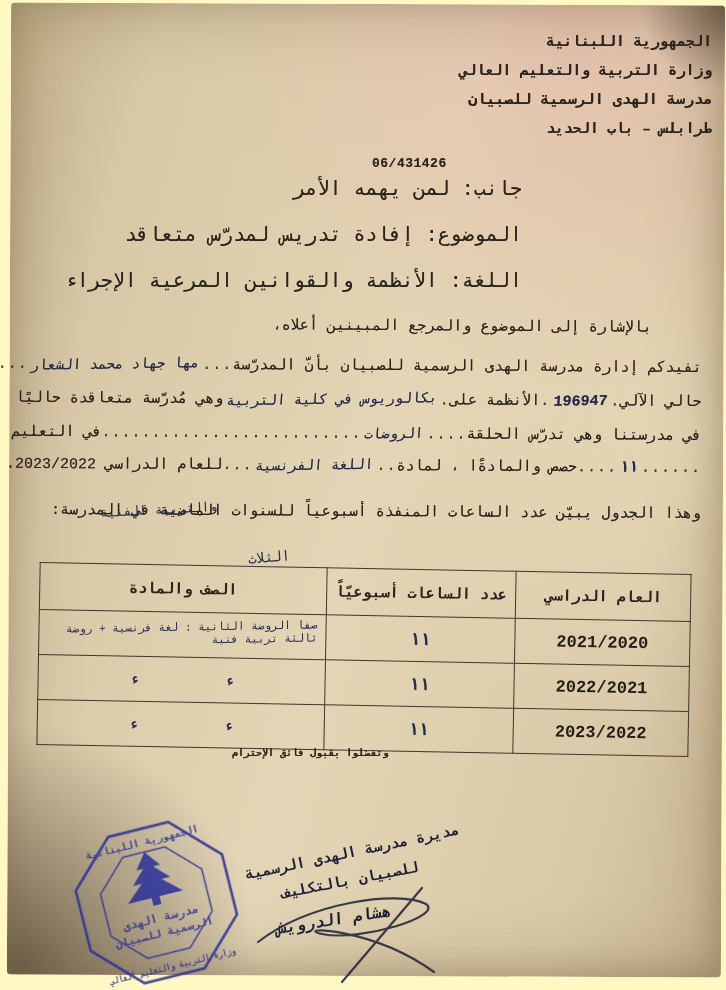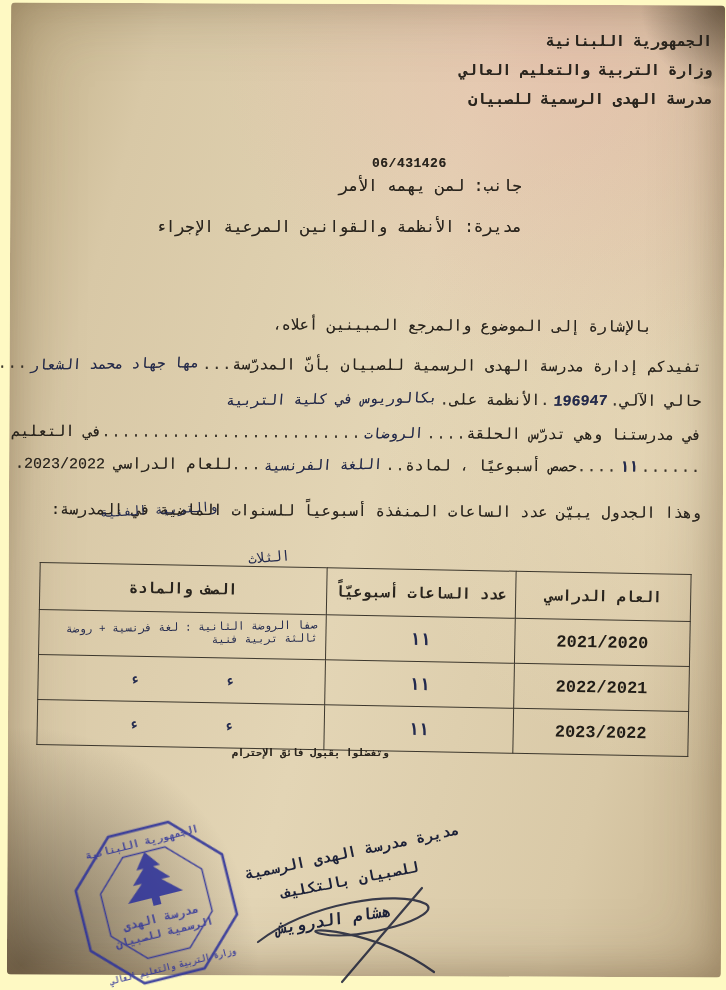--- a/index.html
+++ b/index.html
@@ -12,21 +12,21 @@
       radial-gradient(circle at 100% 0%, rgba(30,22,14,.55), transparent 7%),
       radial-gradient(circle at 78% 3%, rgba(233,178,168,.48), transparent 32%),
       radial-gradient(circle at 99% 45%, rgba(243,228,198,.45), transparent 38%),
       linear-gradient(105deg,#c2b089 0%,#d8c8a6 16%,#e3d5b5 50%,#d9c9a7 82%,#c8b591 100%);
     box-shadow:inset 0 0 70px rgba(90,66,38,.35), inset -4px -6px 26px rgba(120,92,60,.22);}
   .txt{color:#29241d;text-shadow:0 0 .4px rgba(41,36,29,.55);}
   .hdr{position:absolute;top:28px;right:14px;direction:rtl;text-align:right;line-height:29px;}
   .hdr div{font-size:14.5px;font-weight:600;}
   .hdr .school{font-size:15px;font-weight:800;margin-left:8px;}
   .refnum{position:absolute;top:156px;left:372px;direction:ltr;font-size:13px;font-weight:600;letter-spacing:.5px;}
-  .meta{position:absolute;top:176px;right:204px;direction:rtl;text-align:right;font-size:16px;}
+  .meta{position:absolute;top:176px;right:204px;direction:rtl;text-align:right;font-size:20px;}
   .meta div{margin-bottom:21px;}
   .bodytext{position:absolute;top:318px;right:24px;left:20px;direction:rtl;text-align:right;
             font-size:15px;transform:rotate(.35deg);transform-origin:top right;}
   .bl{display:flex;align-items:baseline;white-space:nowrap;}
   .opening{padding-right:50px;margin-bottom:21px;}
   .m14{margin-bottom:15px;} .m12{margin-bottom:13px;} .m26{margin-bottom:27px;}
   .dots{letter-spacing:1px;opacity:.9;}
   .hw{color:#232a4e;display:inline-block;transform:skewX(-5deg) rotate(-1.2deg);
       font-size:14px;font-weight:500;padding:0 3px;}
   .hw-num{font-size:15px;font-weight:700;}
@@ -60,62 +60,65 @@
 </head>
 <body>
 
 <div id="stage">
   <div class="paper"></div>
 
   <header class="hdr txt">
     <div>الجمهورية اللبنانية</div>
     <div>وزارة التربية والتعليم العالي</div>
     <div class="school">مدرسة الهدى الرسمية للصبيان</div>
+    <div>طرابلس – باب الحديد</div>
   </header>
 
   <div class="refnum txt">06/431426</div>
 
   <section class="meta txt">
     <div>جانب: لمن يهمه الأمر</div>
-    <div>مديرة: الأنظمة والقوانين المرعية الإجراء</div>
+    <div>الموضوع: إفادة تدريس لمدرّس متعاقد</div>
+    <div>اللغة: الأنظمة والقوانين المرعية الإجراء</div>
   </section>
 
   <section class="bodytext txt">
     <div class="bl opening">بالإشارة إلى الموضوع والمرجع المبينين أعلاه،</div>
 
     <div class="bl m14">
       <span>تفيدكم إدارة مدرسة الهدى الرسمية للصبيان بأنّ المدرّسة</span>
       <span class="dots">...</span>
       <span class="hw">مها جهاد محمد الشعار</span>
       <span class="dots">....</span>
     </div>
 
     <div class="bl m14">
       <span>حالي الآلي</span>
       <span class="dots">.</span>
       <span class="hw hw-num">196947</span>
       <span class="dots">.</span>
       <span>الأنظمة على</span>
       <span class="dots">.</span>
       <span class="hw">بكالوريوس في كلية التربية</span>
+      <span>وهي مُدرّسة متعاقدة حاليًا</span>
     </div>
 
     <div class="bl m12">
       <span>في مدرستنا وهي تدرّس الحلقة</span>
       <span class="dots">....</span>
       <span class="hw">الروضات</span>
       <span class="dots">..........................</span>
       <span>في التعليم الأساسي بمعدل</span>
     </div>
 
     <div class="bl m26">
       <span class="dots">......</span>
       <span class="hw hw-num">١١</span>
       <span class="dots">....</span>
-      <span>حصص أسبوعيًا ، لمادة</span>
+      <span>حصص والمادةًا ، لمادة</span>
       <span class="dots">..</span>
       <span class="hw">اللغة الفرنسية</span>
       <span class="dots">...</span>
       <span>للعام الدراسي 2023/2022.</span>
     </div>
 
     <div class="bl">وهذا الجدول يبيّن عدد الساعات المنفذة أسبوعياً للسنوات الماضية في المدرسة:</div>
   </section>
 
   <div class="hw-float hw-sub2">والتربية الفنية</div>

